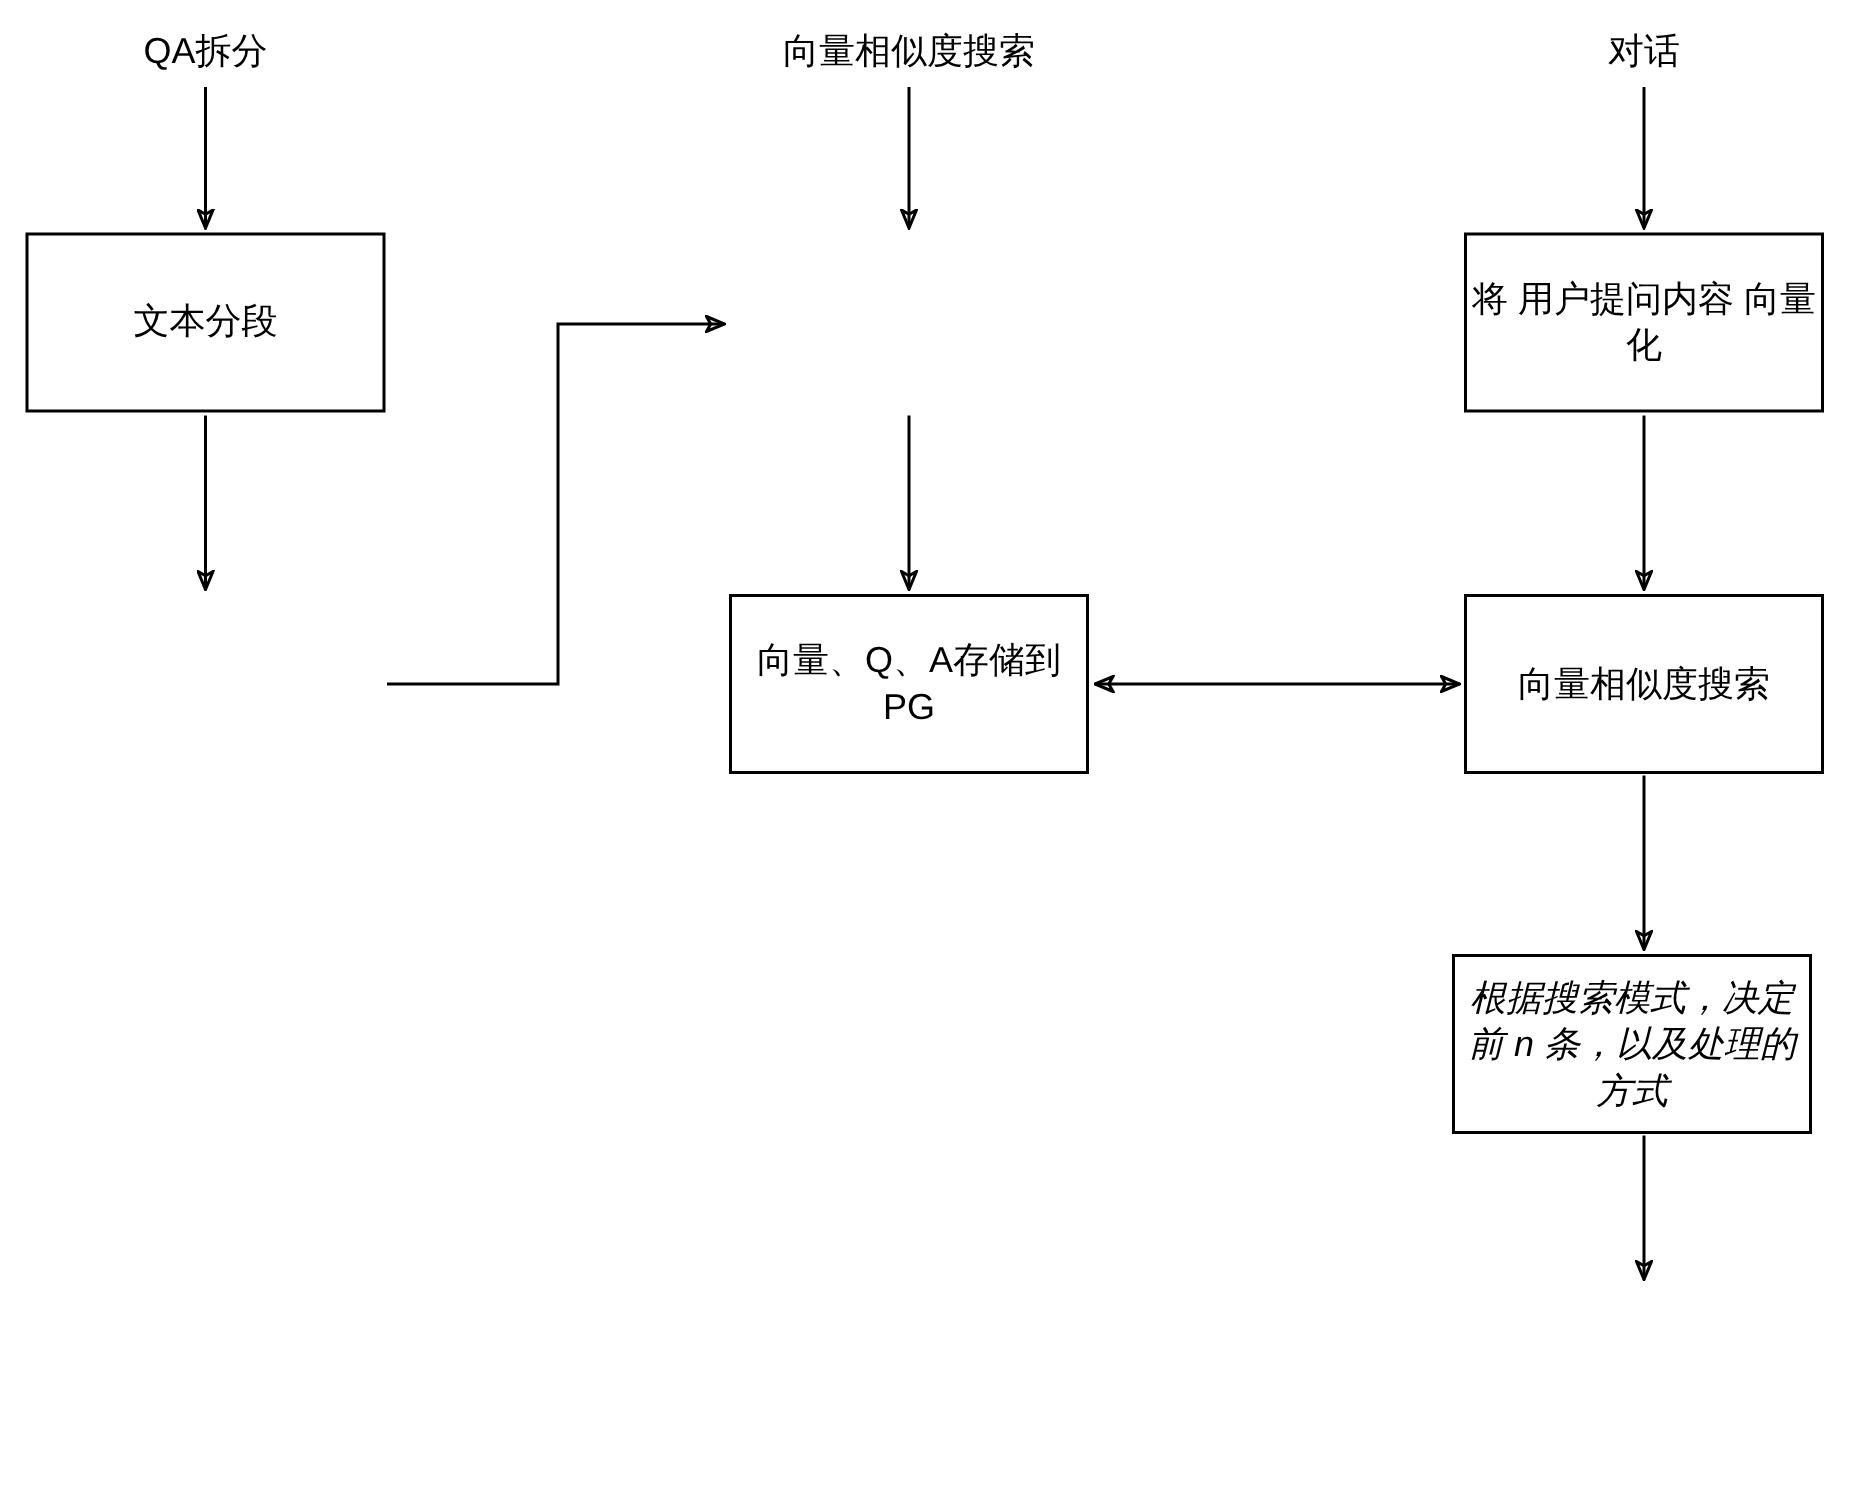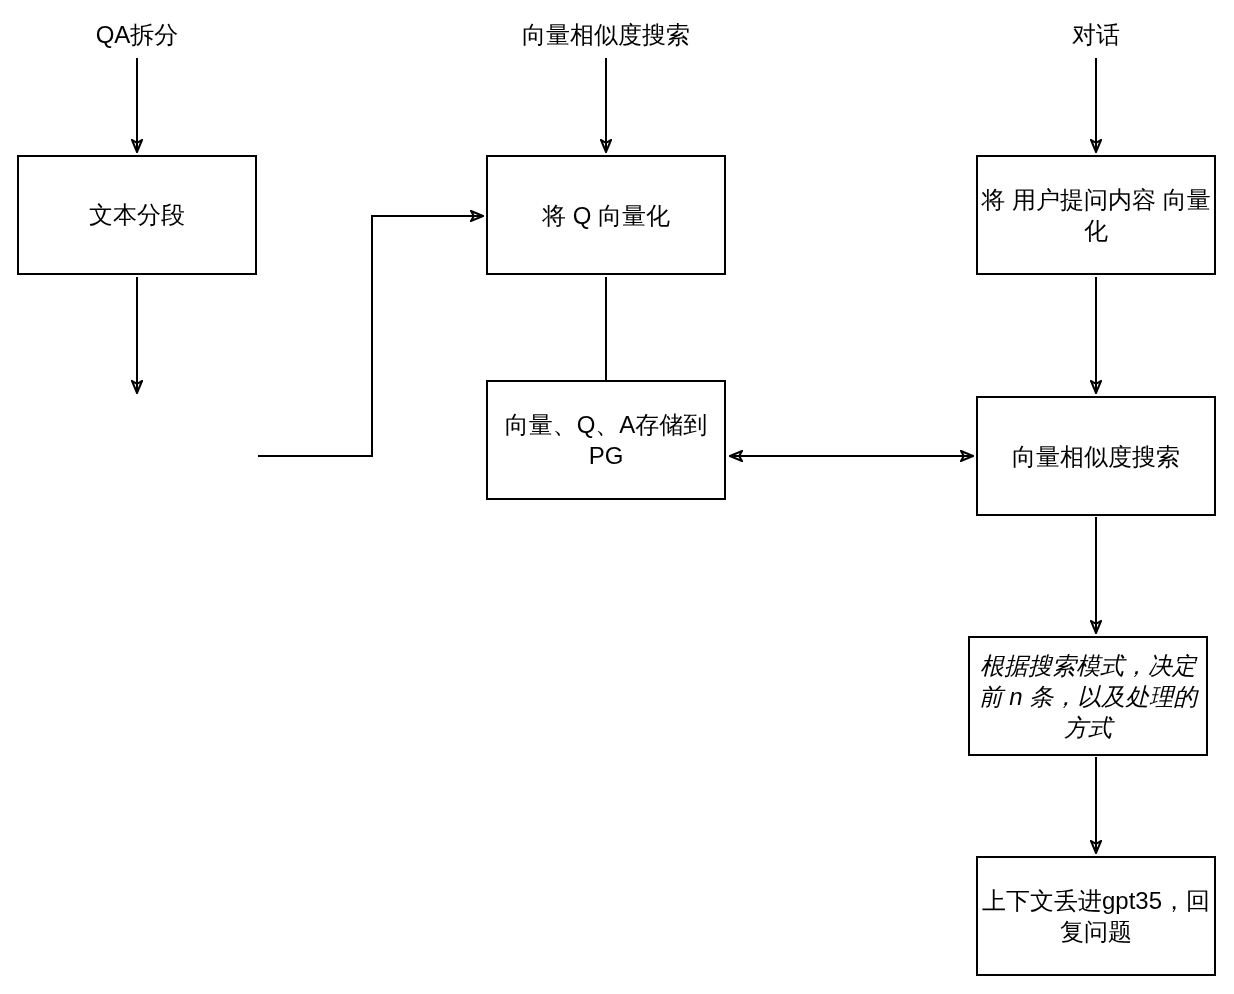--- a/index.html
+++ b/index.html
@@ -53,21 +53,21 @@
     text-align: center;
     font-size: 24px;
     line-height: 31px;
     color: #000000;
     white-space: pre-line;
     padding: 0 3px;
   }
   .n1 { left: 17px;  top: 155px; font-family: Liberation Serif, serif; }
   .n2 { left: 17px;  top: 396px; }
   .n3 { left: 486px; top: 155px; }
-  .n4 { left: 486px; top: 380px; }
+  .n4 { left: 486px; top: 396px; }
   .n5 { left: 976px; top: 155px; }
   .n6 { left: 976px; top: 396px; }
   .n7 { left: 968px; top: 636px; font-style: italic; }
   .n8 { left: 976px; top: 856px; }
 </style>
 </head>
 <body>
 
 <div class="canvas">
 
@@ -87,25 +87,22 @@
     <path d="M730,456 L973,456" marker-start="url(#arrow)" marker-end="url(#arrow)"></path>
     <path d="M1096,517 L1096,633" marker-end="url(#arrow)"></path>
     <path d="M1096,757 L1096,853" marker-end="url(#arrow)"></path>
   </svg>
 
   <div class="entry-label c1">QA拆分</div>
   <div class="entry-label c2">向量相似度搜索</div>
   <div class="entry-label c3">对话</div>
 
   <div class="node n1">文本分段</div>
-  <div class="node n3">将 Q 向量化</div>
   <div class="node n4">向量、Q、A存储到
 PG</div>
   <div class="node n5">将 用户提问内容 向量
 化</div>
   <div class="node n6">向量相似度搜索</div>
   <div class="node n7">根据搜索模式，决定
 前 n 条，以及处理的
 方式</div>
-  <div class="node n8">上下文丢进gpt35，回
-复问题</div>
 
 </div>
 
 </body></html>

